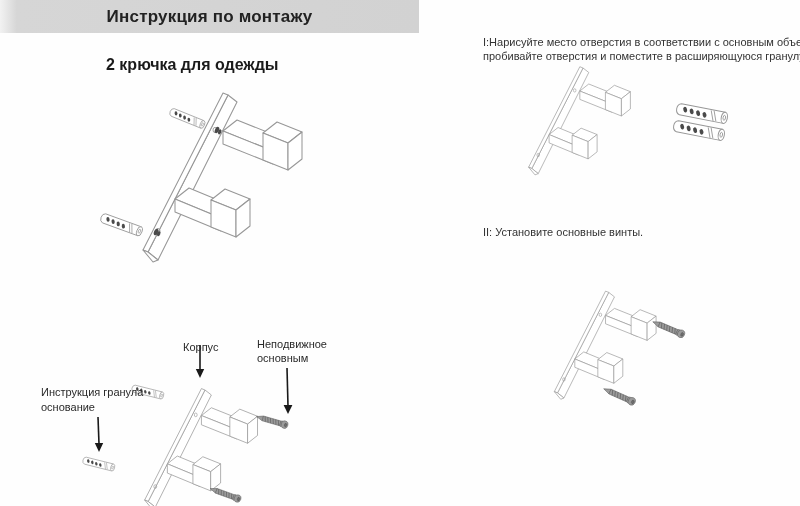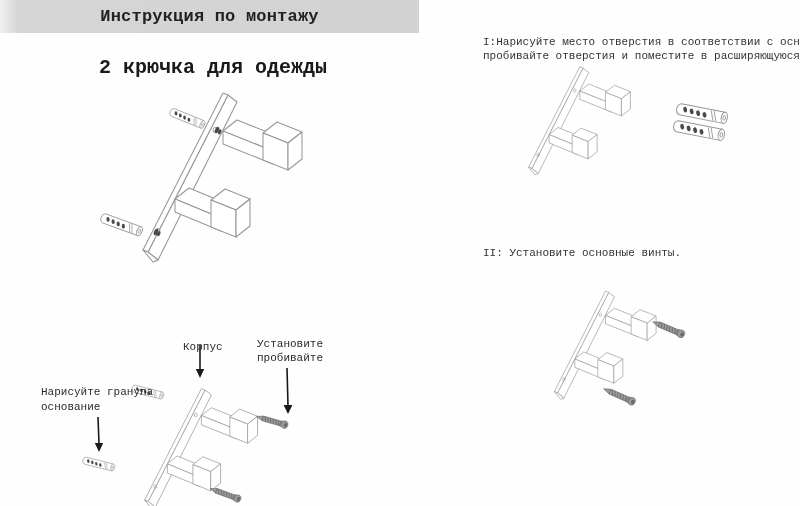--- a/index.html
+++ b/index.html
@@ -1,27 +1,27 @@
 <!DOCTYPE html>
 <html><head>
 <meta charset="utf-8">
 <style>
   html,body{margin:0;padding:0;background:#fff;}
   #page{
     position:relative;width:800px;height:506px;background:#fefefe;
-    font-family:Liberation Mono, monospace;overflow:hidden;
+    font-family:Liberation Sans, sans-serif;overflow:hidden;
   }
   .abs{position:absolute;}
   #banner{
     left:0;top:0;width:419px;height:33px;
     background:linear-gradient(90deg,#f2f2f2 0%,#d6d6d6 4%,#d2d2d2 100%);
     display:flex;align-items:center;justify-content:center;
   }
   #banner .title{font-size:17px;font-weight:600;color:#222;letter-spacing:0.2px;}
-  #subtitle{left:99px;top:56px;font-size:20px;font-weight:600;color:#1a1a1a;}
+  #subtitle{left:106px;top:56px;font-size:16px;font-weight:600;color:#1a1a1a;}
   .steptext{font-size:11px;color:#333;line-height:14px;white-space:nowrap;}
   .lbl{font-size:11px;color:#2a2a2a;line-height:14px;}
   .lbl span{display:block;}
   #lbl-granule span{line-height:15px;}
   
   .lf{fill:#ffffff;stroke:#979797;stroke-width:1.05;stroke-linejoin:round;}
   .ln{fill:none;stroke:#979797;stroke-width:0.9;}
   .mf{fill:#9b9b9b;stroke:#5d5d5d;stroke-width:0.9;stroke-linejoin:round;}
   .rib{fill:#4a4a4a;stroke:none;}
   .thr line{stroke:#555;stroke-width:1;}
@@ -118,40 +118,40 @@
     <g class="arrow">
       <line x1="78" y1="92" x2="79" y2="119"></line>
         <polygon points="74.8,118 83.2,118 79,127"></polygon>
     </g>
   </svg>
 
   <div class="abs lbl" style="left:183px;top:340px">
     <span>Корпус</span>
   </div>
   <div class="abs lbl" style="left:257px;top:337px">
-    <span>Установите</span>
-    <span>пробивайте</span>
+    <span>Неподвижное</span>
+    <span>основным</span>
   </div>
   <div class="abs lbl" id="lbl-granule" style="left:41px;top:385px">
-    <span>Нарисуйте гранула</span>
+    <span>Инструкция гранула</span>
     <span>основание</span>
   </div>
 
   <div class="abs steptext" style="left:483px;top:35px">
     <div>I:Нарисуйте место отверстия в соответствии с основным объектом,</div>
     <div>пробивайте отверстия и поместите в расширяющуюся гранулу.</div>
   </div>
 
   <svg class="abs" style="left:470px;top:55px" width="330" height="170" viewBox="0 0 330 170">
     <use href="#rack" transform="translate(18.3,6.6) scale(0.64)"></use>
     <use href="#dowel" transform="translate(208,47) rotate(11) scale(0.95)"></use>
     <use href="#dowel" transform="translate(205,64) rotate(11) scale(0.95)"></use>
   </svg>
 
-  <div class="abs steptext" style="left:483px;top:246px">
+  <div class="abs steptext" style="left:483px;top:225px">
     <div>II: Установите основные винты.</div>
   </div>
 
   <svg class="abs" style="left:500px;top:262px" width="300" height="170" viewBox="0 0 300 170">
     <use href="#rack" transform="translate(14,24) scale(0.64)"></use>
     <use href="#screw" transform="translate(154,54) rotate(23) scale(0.58)"></use>
     <use href="#screw" transform="translate(105,121) rotate(24) scale(0.58)"></use>
   </svg>
 
 </div>

